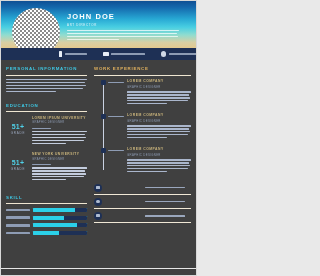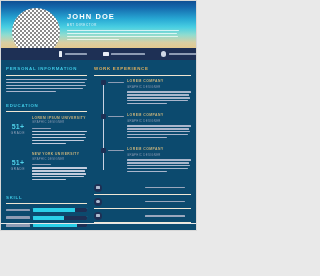--- a/index.html
+++ b/index.html
@@ -4,22 +4,22 @@
 <style>
   html,body{margin:0;padding:0;}
   body{
     width:197px;height:276px;
     background:#e9e9e9;
     font-family:"Liberation Sans",sans-serif;
     overflow:hidden;
   }
   .page{
     position:relative;
-    width:197px;height:231px;
-    background:#0c4a6e;
+    width:197px;height:276px;
+    background:#404040;
     box-sizing:border-box;
     border:1px solid #d8d8d8;
     overflow:hidden;
   }
 
   
   .header{
     position:relative;
     height:47px;
     background:linear-gradient(180deg,#0f4f94 0%,#1569ad 14%,#27a8d4 38%,#49cfe2 56%,#8fdcd0 72%,#d8cfa4 88%,#e3c98f 100%);

